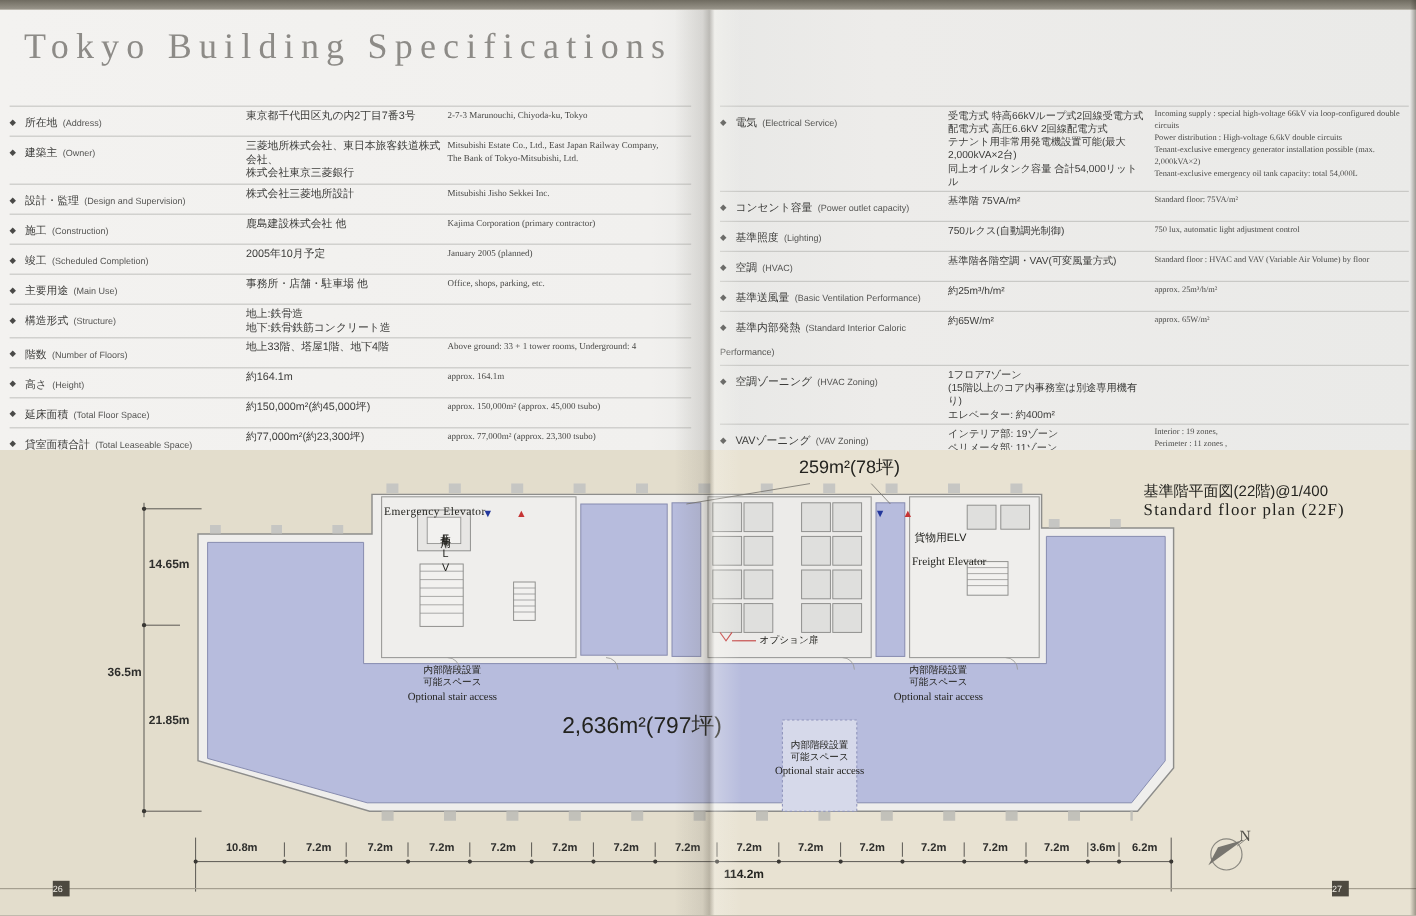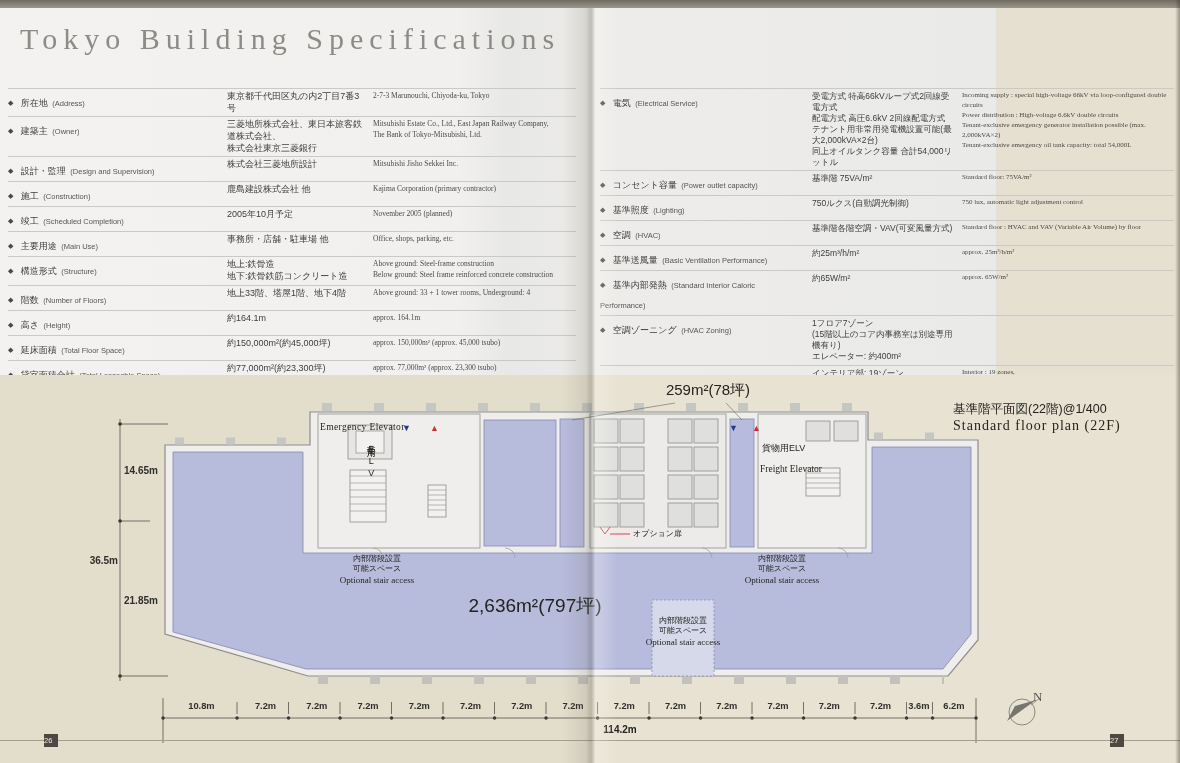--- a/index.html
+++ b/index.html
@@ -5,36 +5,36 @@
   html,body{margin:0;padding:0;background:#9b968c;}
   .page{position:relative;width:1180px;height:763px;overflow:hidden;
         background:#e6e0d0;font-family:"Liberation Sans","DejaVu Sans",sans-serif;color:#3c3c3a;}
   .scan-top{position:absolute;left:0;top:0;width:1180px;height:8px;
         background:linear-gradient(#6f6b60,#9a968c);z-index:6;}
   .scan-right{position:absolute;right:0;top:0;width:5px;height:763px;
         background:linear-gradient(90deg,rgba(60,55,45,0),rgba(60,55,45,.45));z-index:6;}
   .gutter{position:absolute;top:8px;bottom:0;left:562px;width:56px;pointer-events:none;z-index:5;
         background:linear-gradient(90deg,rgba(110,105,95,0) 0,rgba(110,105,95,.16) 42%,rgba(70,64,52,.28) 52%,rgba(255,255,248,.28) 60%,rgba(110,105,95,0) 100%);}
   
-  .spec-section{position:absolute;left:0;top:8px;width:996px;height:367px;
+  .spec-section{position:absolute;left:0;top:8px;width:1180px;height:367px;
         background:linear-gradient(90deg,#f3f2f0 0,#f1f0ee 46%,#e8e8e6 51%,#edecea 62%,#eaeae8 100%);}
   .title{position:absolute;left:20px;top:14px;margin:0;font-family:"Liberation Serif","DejaVu Serif",serif;
         font-weight:400;font-size:30px;letter-spacing:6px;color:#8d8b87;}
   .spec-cols{position:absolute;left:8px;top:80px;width:1166px;display:flex;gap:24px;}
   .spec-table{border-bottom:1px solid #c9c9c6;}
   .left-t{width:568px;}
   .right-t{width:574px;}
   .spec-row{display:grid;border-top:1px solid #c9c9c6;padding:2px 0;align-items:start;}
   .left-t .spec-row{grid-template-columns:197px 168px 1fr;}
   .right-t .spec-row{grid-template-columns:190px 172px 1fr;}
   .c-label{line-height:1.25;}
   .diamond{font-size:7px;color:#4a4a48;margin-right:3px;vertical-align:1px;}
   .lja{font-size:9px;}
   .len{font-size:7.5px;color:#555553;}
-  .c-vja{font-size:9px;line-height:1.3;white-space:pre-line;padding-right:6px;margin-left:22px;}
+  .c-vja{font-size:9px;line-height:1.3;white-space:pre-line;padding-right:6px;}
   .c-ven{font-size:7.5px;line-height:1.42;white-space:pre-line;color:#4a4a48;
          font-family:"Liberation Serif","DejaVu Serif",serif;}
   .right-t .c-vja{font-size:8.5px;}
   .right-t .c-ven{font-size:7px;}
   
   .plan-section{position:absolute;left:0;top:375px;width:1180px;height:388px;
         background:linear-gradient(90deg,#e3ddcc 0 48%,#e8e2d2 52% 100%);}
   .plan-section svg{position:absolute;left:0;top:0;}
   .pl{position:absolute;line-height:1.15;color:#23231f;white-space:nowrap;}
   .serif{font-family:"Liberation Serif","DejaVu Serif",serif;}
@@ -125,43 +125,41 @@
             <div class="c-ven">Kajima Corporation (primary contractor)</div>
           </div>
 
           <div class="spec-row">
             <div class="c-label">
               <span class="diamond">◆</span>
               <span class="lja">竣工</span>
               <span class="len">(Scheduled Completion)</span>
             </div>
             <div class="c-vja">2005年10月予定</div>
-            <div class="c-ven">November 2005 (planned)</div>
+            <div class="c-ven">January 2005 (planned)</div>
           </div>
 
           <div class="spec-row">
             <div class="c-label">
               <span class="diamond">◆</span>
               <span class="lja">主要用途</span>
               <span class="len">(Main Use)</span>
             </div>
             <div class="c-vja">事務所・店舗・駐車場 他</div>
             <div class="c-ven">Office, shops, parking, etc.</div>
           </div>
 
           <div class="spec-row">
             <div class="c-label">
               <span class="diamond">◆</span>
               <span class="lja">構造形式</span>
               <span class="len">(Structure)</span>
             </div>
             <div class="c-vja">地上:鉄骨造
 地下:鉄骨鉄筋コンクリート造</div>
-            <div class="c-ven">Above ground: Steel-frame construction
-Below ground: Steel frame reinforced concrete construction</div>
           </div>
 
           <div class="spec-row">
             <div class="c-label">
               <span class="diamond">◆</span>
               <span class="lja">階数</span>
               <span class="len">(Number of Floors)</span>
             </div>
             <div class="c-vja">地上33階、塔屋1階、地下4階</div>
             <div class="c-ven">Above ground: 33 + 1 tower rooms, Underground: 4</div>

